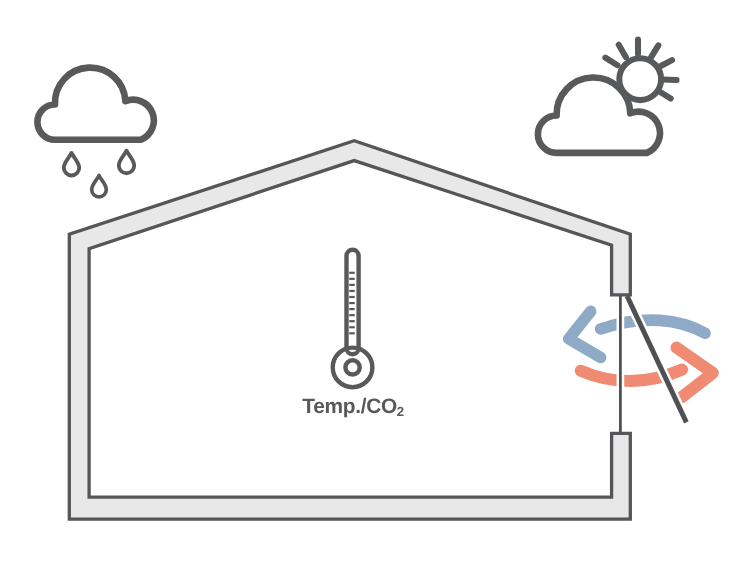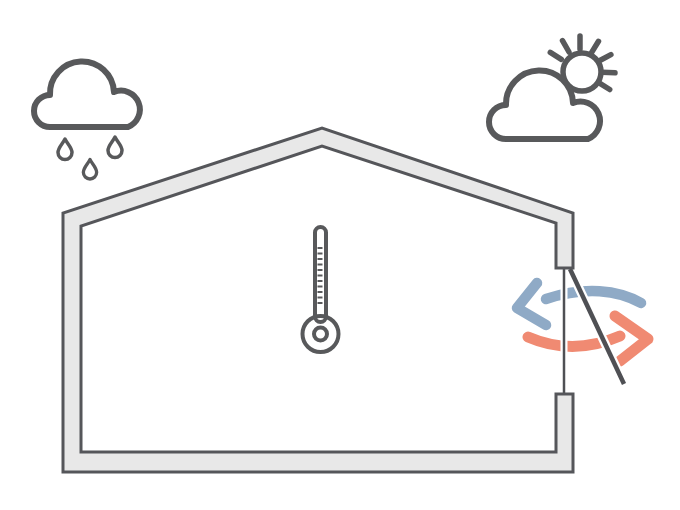--- a/index.html
+++ b/index.html
@@ -125,14 +125,17 @@
         <line x1="317.5" y1="286.5" x2="322.5" y2="286.5"></line>
         <line x1="317.5" y1="292" x2="322.5" y2="292"></line>
         <line x1="317.5" y1="297.5" x2="322.5" y2="297.5"></line>
         <line x1="317.5" y1="303" x2="322.5" y2="303"></line>
       </g>
       <circle cx="320.5" cy="334" r="18" stroke-width="4"></circle>
       <circle cx="320.5" cy="334" r="6.5" stroke-width="4"></circle>
     </g>
   </svg>
 
+  <div class="sensor-label">
+    <span>Temp./CO</span><span class="sub">2</span>
+  </div>
 
 </div>
 
 </body></html>

